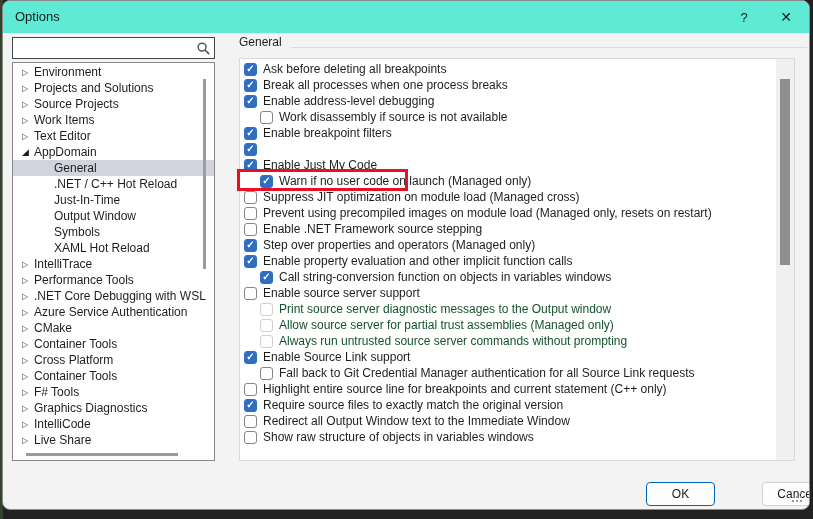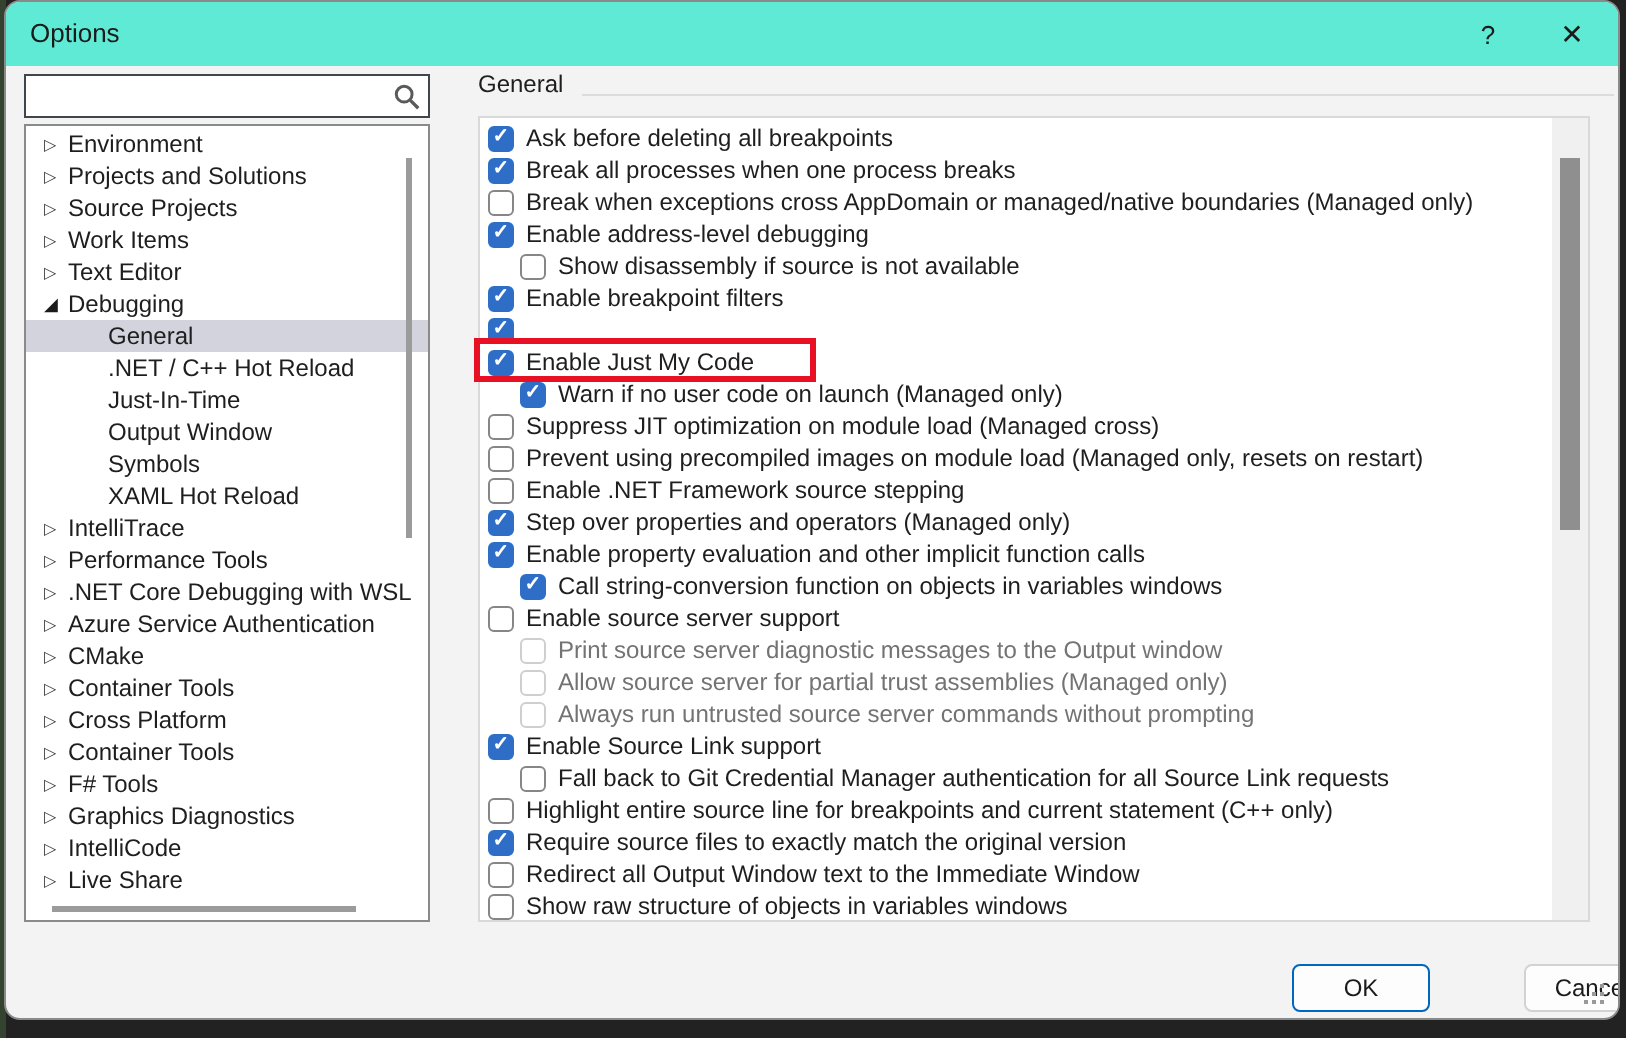--- a/index.html
+++ b/index.html
@@ -60,21 +60,21 @@
   .cb-rows { position:absolute; left:0; top:2px; width:534px; }
   .cb-row { height:16px; display:flex; align-items:center; padding-left:4px; font-size:12px; white-space:nowrap; cursor:default; }
   .cb-row.indent { padding-left:20px; }
   .cb {
     width:13px; height:13px; flex:none; margin-right:6px;
     border:1px solid #868686; border-radius:3px; background:#fff;
     display:flex; align-items:center; justify-content:center;
   }
   .cb.checked { background:#2e6ec6; border-color:#2e6ec6; }
   .cb .check { color:#fff; font-size:10px; line-height:1; font-weight:bold; }
-  .cb-row.disabled { color:#737373; }
+  .cb-row.disabled { color:#14532d; }
   .cb-row.disabled .cb { border-color:#cfcfcf; }
 
   .list-scrollbar { position:absolute; right:0; top:0; width:18px; height:401px; background:#f0f0f0; }
   .list-thumb { position:absolute; left:4px; top:20px; width:10px; height:186px; background:#8f8f8f; }
 
   .highlight-box {
     position:absolute; left:234px; top:168px; width:171px; height:22px;
     border:3px solid #e81123; pointer-events:none;
   }
 
@@ -129,21 +129,21 @@
         <div class="tree-row">
           <span class="arrow">▷</span>
           <span>Work Items</span>
         </div>
         <div class="tree-row">
           <span class="arrow">▷</span>
           <span>Text Editor</span>
         </div>
         <div class="tree-row">
           <span class="arrow expanded">◢</span>
-          <span>Debugging</span>
+          <span>AppDomain</span>
         </div>
         <div class="tree-row child selected">
           <span>General</span>
         </div>
         <div class="tree-row child">
           <span>.NET / C++ Hot Reload</span>
         </div>
         <div class="tree-row child">
           <span>Just-In-Time</span>
         </div>
@@ -220,32 +220,28 @@
           </span>
           <span>Ask before deleting all breakpoints</span>
         </div>
         <div class="cb-row">
           <span class="cb checked">
             <span class="check">✓</span>
           </span>
           <span>Break all processes when one process breaks</span>
         </div>
         <div class="cb-row">
-          <span class="cb"></span>
-          <span>Break when exceptions cross AppDomain or managed/native boundaries (Managed only)</span>
-        </div>
-        <div class="cb-row">
           <span class="cb checked">
             <span class="check">✓</span>
           </span>
           <span>Enable address-level debugging</span>
         </div>
         <div class="cb-row indent">
           <span class="cb"></span>
-          <span>Show disassembly if source is not available</span>
+          <span>Work disassembly if source is not available</span>
         </div>
         <div class="cb-row">
           <span class="cb checked">
             <span class="check">✓</span>
           </span>
           <span>Enable breakpoint filters</span>
         </div>
         <div class="cb-row">
           <span class="cb checked">
             <span class="check">✓</span>

